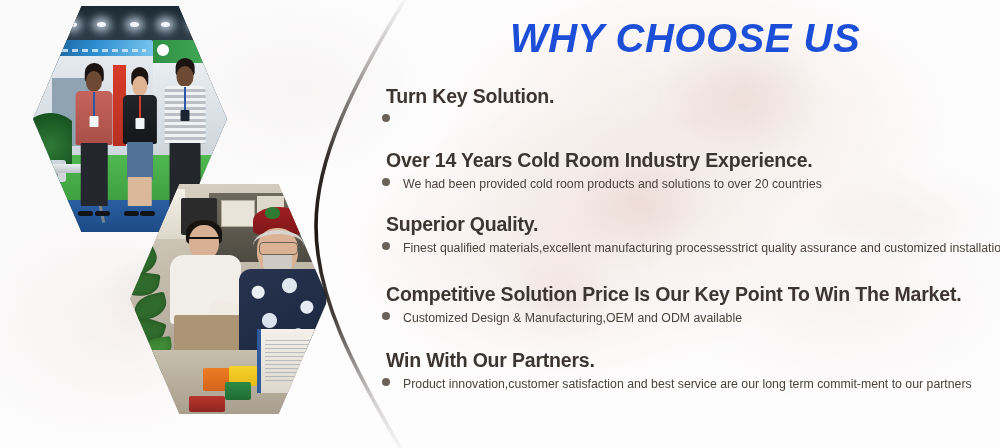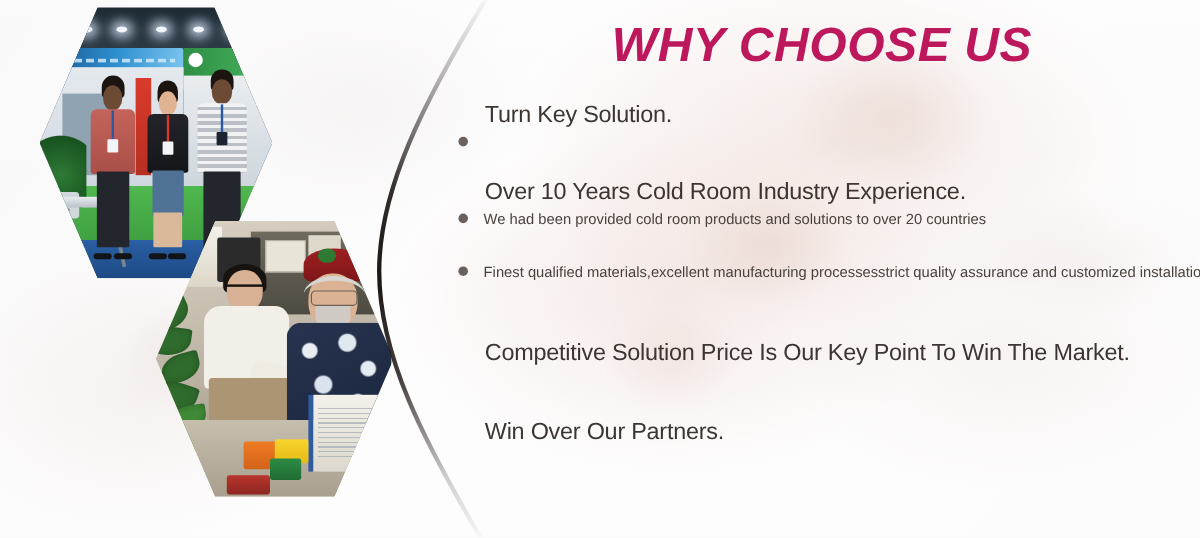--- a/index.html
+++ b/index.html
@@ -109,25 +109,25 @@
   .ph2 .paperlines{position:absolute;left:68%;top:68%;width:24%;height:18%;background:repeating-linear-gradient(180deg,#8d98a6 0 1px,transparent 1px 4px);opacity:.55;}
   .ph2 .snack-o{position:absolute;left:37%;top:80%;width:18%;height:10%;background:linear-gradient(180deg,#ee7b22,#d4631a);border-radius:2px;}
   .ph2 .snack-y{position:absolute;left:50%;top:79%;width:14%;height:9%;background:linear-gradient(180deg,#f6d32e,#e8bb16);border-radius:2px;}
   .ph2 .snack-g{position:absolute;left:48%;top:86%;width:13%;height:8%;background:linear-gradient(180deg,#2e8b45,#1f6b33);border-radius:2px;}
   .ph2 .snack-b{position:absolute;left:30%;top:92%;width:18%;height:7%;background:linear-gradient(180deg,#b9352d,#8d2721);border-radius:2px;}
 
   
   #content{position:absolute;left:0;top:0;width:1000px;height:448px;}
   #page-title{position:absolute;left:470px;top:16px;width:430px;text-align:center;
     font-size:40px;font-weight:700;font-style:italic;letter-spacing:.5px;
-    color:#be185d;text-shadow:0 1px 0 rgba(255,255,255,.55);white-space:nowrap;}
+    color:#1d4ed8;text-shadow:0 1px 0 rgba(255,255,255,.55);white-space:nowrap;}
 
   .feature{position:absolute;left:382px;width:600px;}
-  .feature .f-head{font-size:19.5px;font-weight:400;color:#3c3531;letter-spacing:-.2px;line-height:1.05;
-    margin-left:22px;white-space:nowrap;}
+  .feature .f-head{font-size:19.5px;font-weight:700;color:#3c3531;letter-spacing:-.2px;line-height:1.05;
+    margin-left:4px;white-space:nowrap;}
   .feature .f-row{position:relative;margin-top:4px;padding-left:21px;}
   .feature .bullet{position:absolute;left:0;top:4px;width:8px;height:8px;border-radius:50%;
     background:#6a615b;box-shadow:0 0 0 1px rgba(255,255,255,.35);}
   .feature .f-desc{font-size:12.3px;font-weight:400;color:#4a423d;line-height:1.25;white-space:nowrap;}
 
   #feature-0{top:86px;}
   #feature-1{top:150px;}
   #feature-2{top:214px;}
   #feature-3{top:284px;}
   #feature-4{top:350px;}
@@ -272,36 +272,45 @@
     <div id="page-title">WHY CHOOSE US</div>
 
     <div class="feature" id="feature-0">
       <div class="f-head">Turn Key Solution.</div>
       <div class="f-row">
         <span class="bullet"></span>
       </div>
     </div>
 
     <div class="feature" id="feature-1">
-      <div class="f-head">Over 10 Years Cold Room Industry Experience.</div>
+      <div class="f-head">Over 14 Years Cold Room Industry Experience.</div>
       <div class="f-row">
         <span class="bullet"></span>
         <span class="f-desc">We had been provided cold room products and solutions to over 20 countries</span>
       </div>
     </div>
 
     <div class="feature" id="feature-2">
+      <div class="f-head">Superior Quality.</div>
       <div class="f-row">
         <span class="bullet"></span>
         <span class="f-desc">Finest qualified materials,excellent manufacturing processesstrict quality assurance and customized installation.</span>
       </div>
     </div>
 
     <div class="feature" id="feature-3">
       <div class="f-head">Competitive Solution Price Is Our Key Point To Win The Market.</div>
+      <div class="f-row">
+        <span class="bullet"></span>
+        <span class="f-desc">Customized Design &amp; Manufacturing,OEM and ODM available</span>
+      </div>
     </div>
 
     <div class="feature" id="feature-4">
-      <div class="f-head">Win Over Our Partners.</div>
+      <div class="f-head">Win With Our Partners.</div>
+      <div class="f-row">
+        <span class="bullet"></span>
+        <span class="f-desc">Product innovation,customer satisfaction and best service are our long term commit-ment to our partners</span>
+      </div>
     </div>
 
   </div>
 </div>
 
 </body></html>

